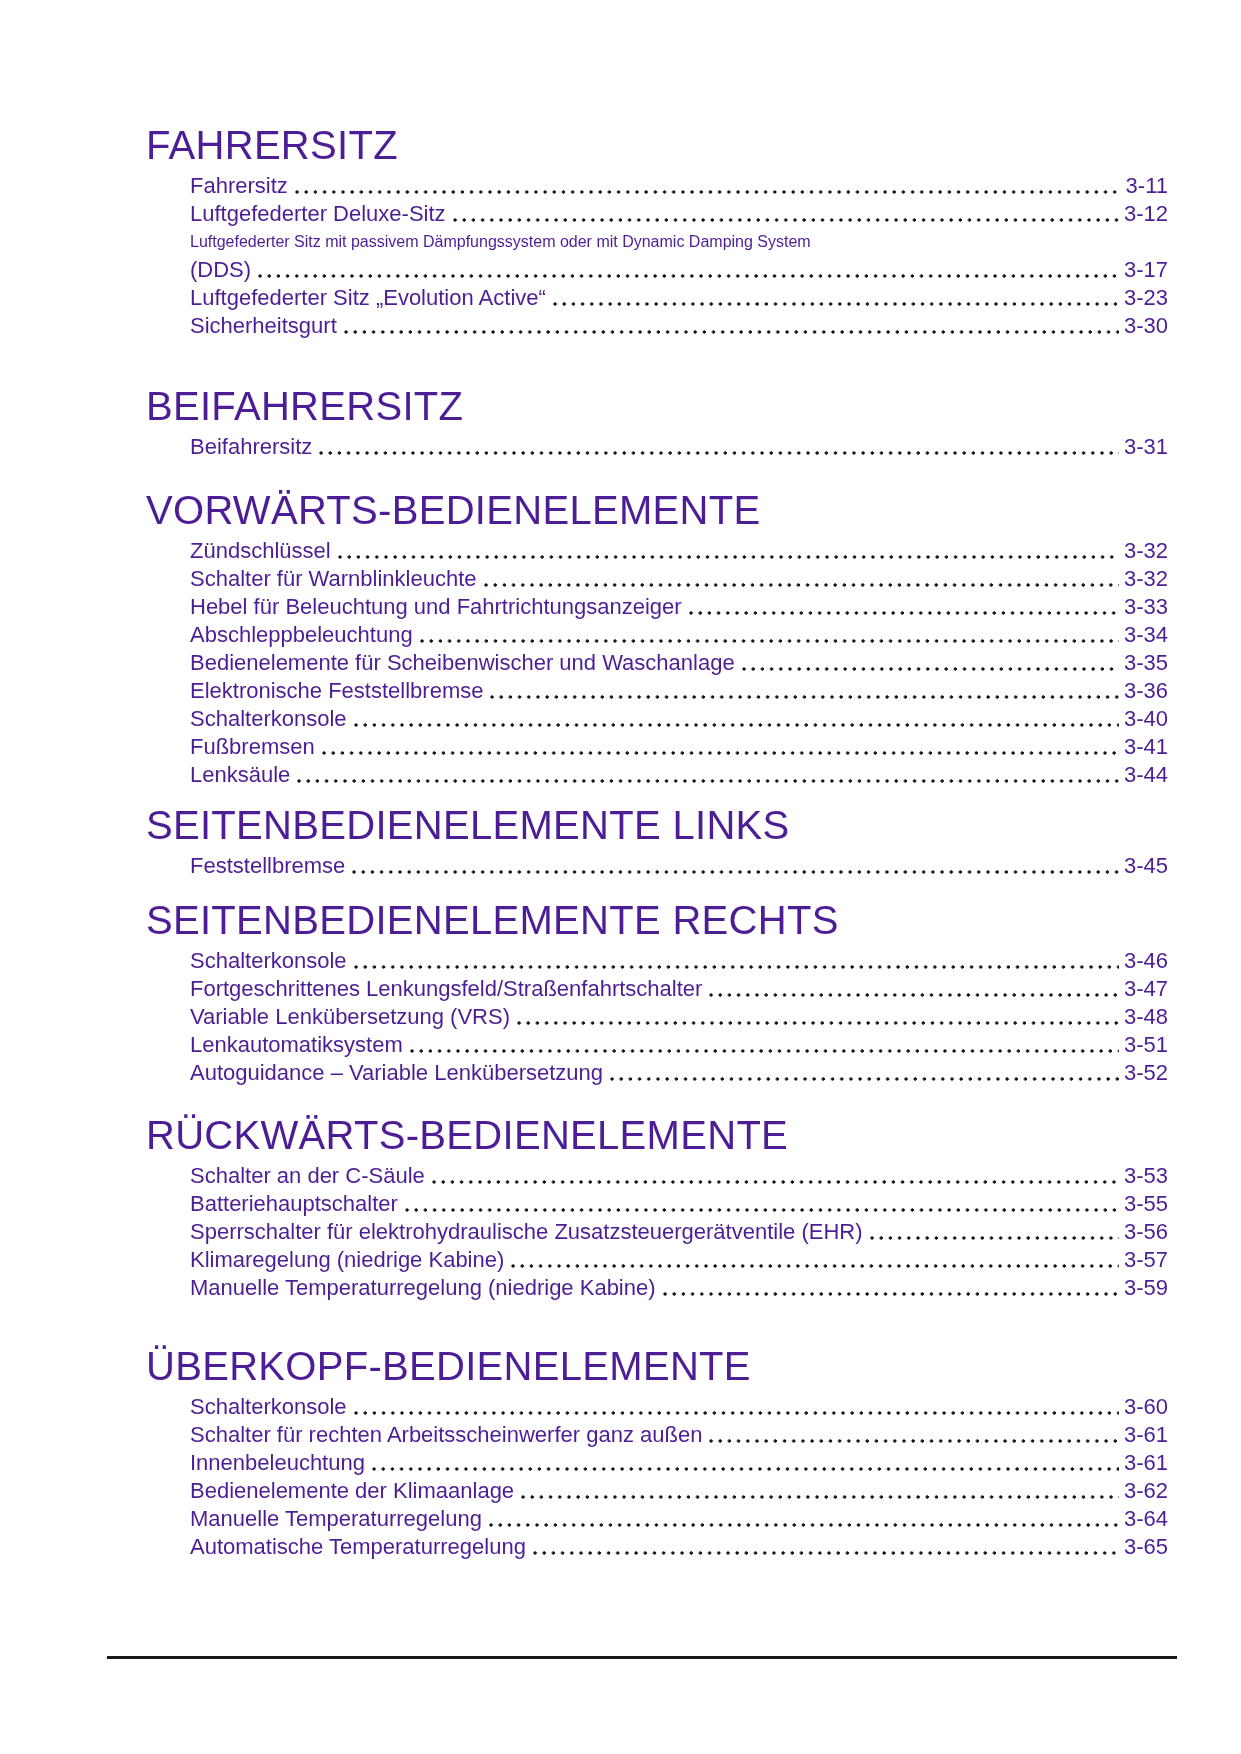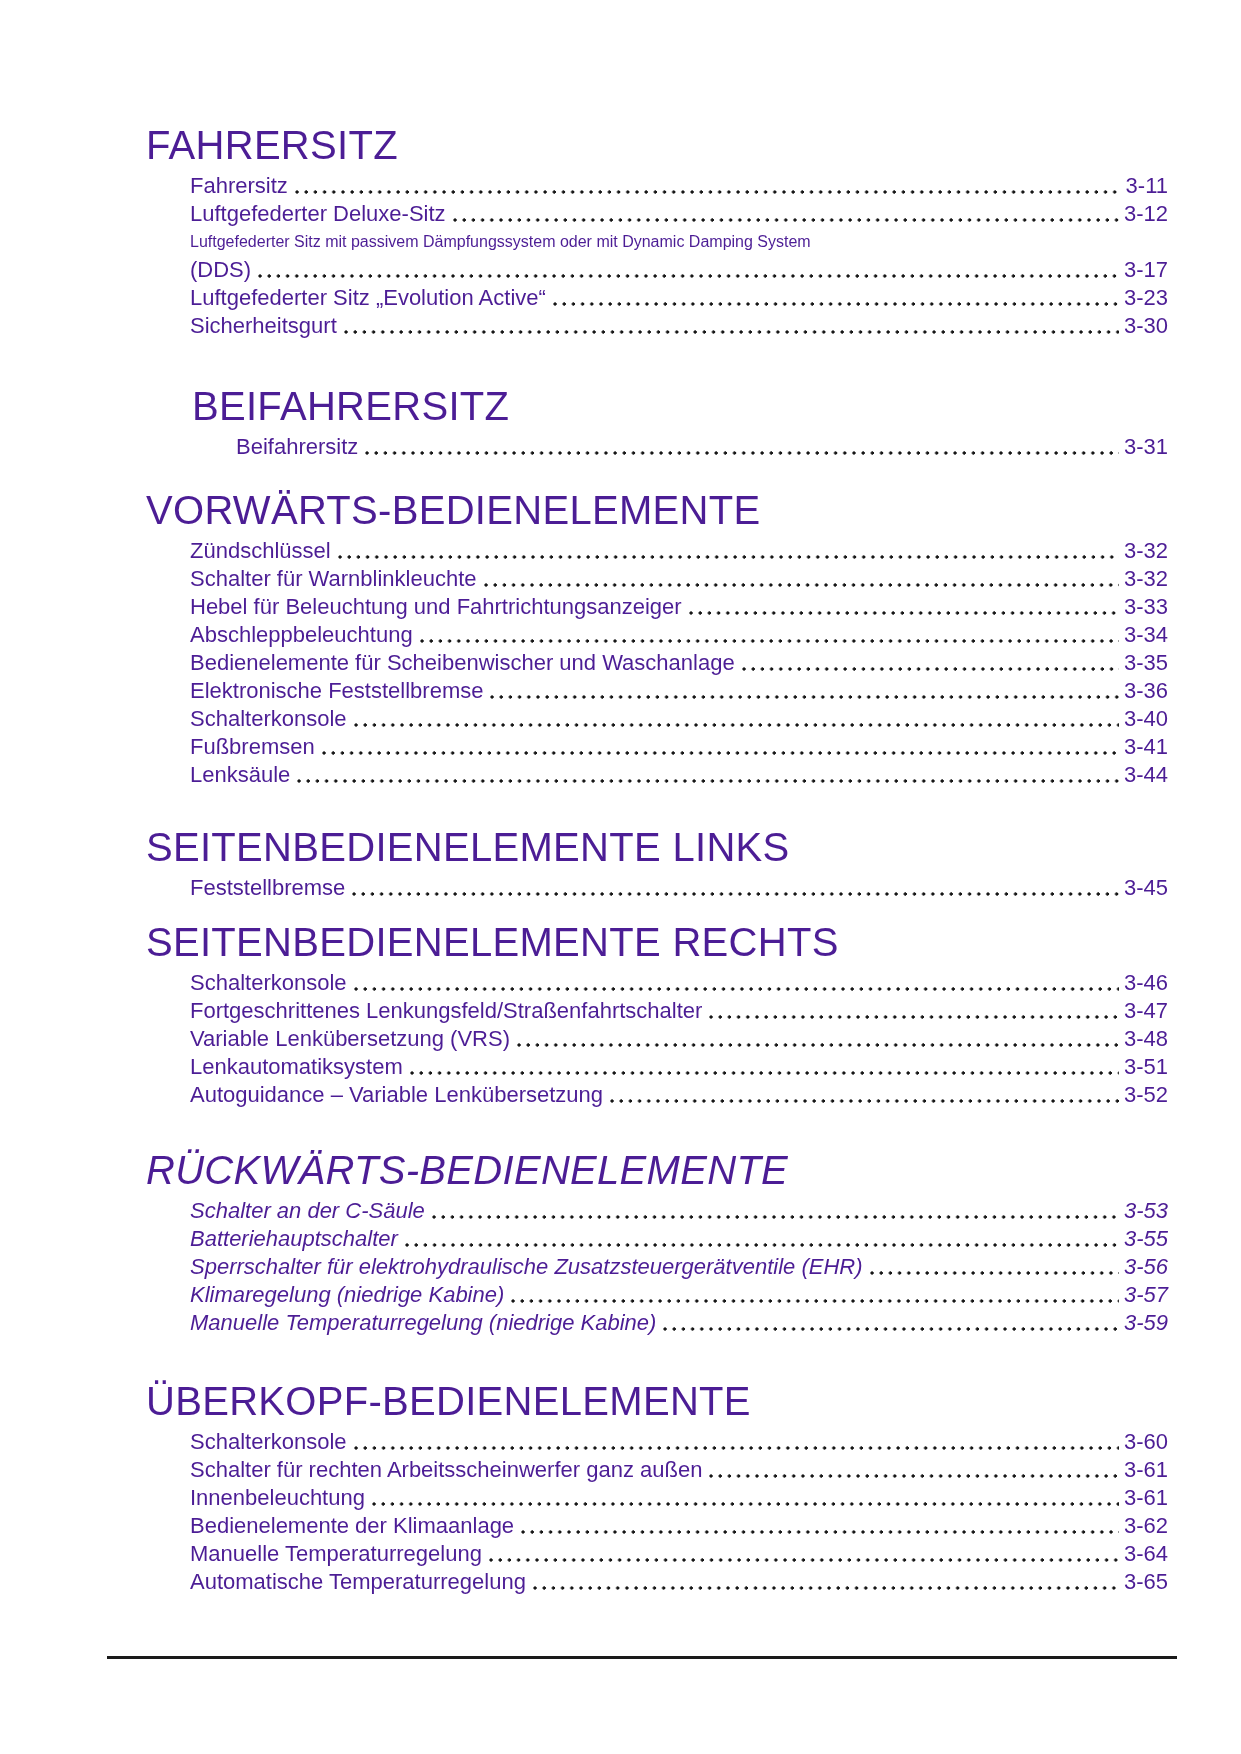--- a/index.html
+++ b/index.html
@@ -15,25 +15,25 @@
     -webkit-font-smoothing: antialiased;
   }
   .content {
     position: absolute;
     left: 146px;
     top: 124px;
     width: 1022px;
   }
   .toc-section { margin: 0; }
   
-  .toc-section:nth-child(2) { margin-top: 45px; margin-left: 46px; }
+  .toc-section:nth-child(2) { margin-top: 45px; }
   .toc-section:nth-child(3) { margin-top: 28px; }
-  .toc-section:nth-child(4) { margin-top: 37px; }
+  .toc-section:nth-child(4) { margin-top: 15px; }
   .toc-section:nth-child(5) { margin-top: 19px; }
-  .toc-section:nth-child(6) { margin-top: 40px; font-style: italic; }
+  .toc-section:nth-child(6) { margin-top: 27px; }
   .toc-section:nth-child(7) { margin-top: 43px; }
   .section-title {
     font-size: 40px;
     line-height: 42px;
     font-weight: 400;
     letter-spacing: 0.3px;
     margin: 0 0 6px 0;
     white-space: nowrap;
   }
   .entry-list { margin-left: 44px; }

